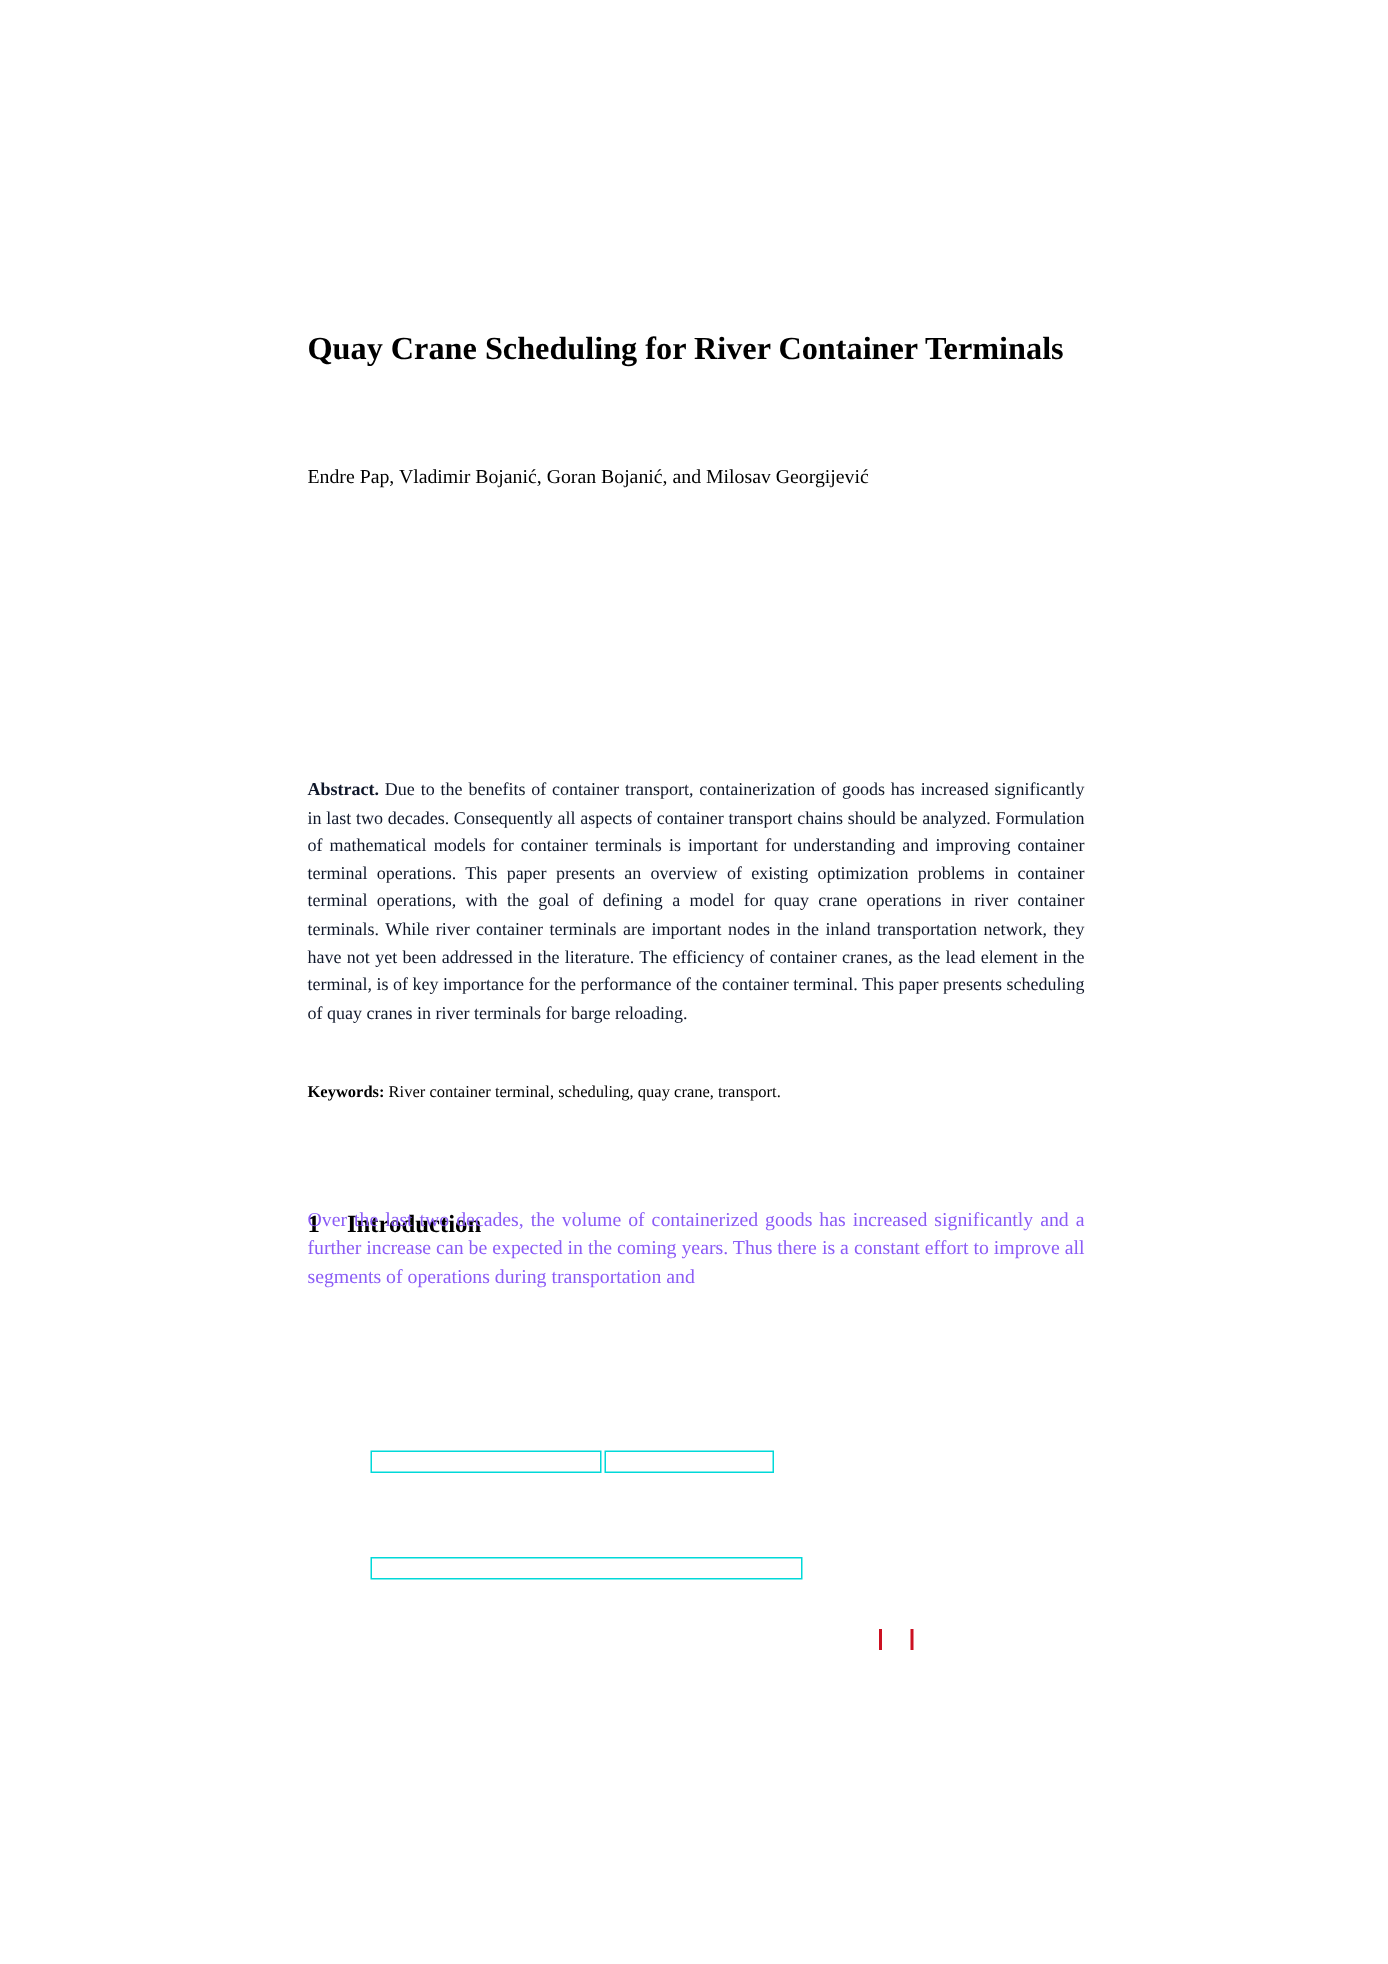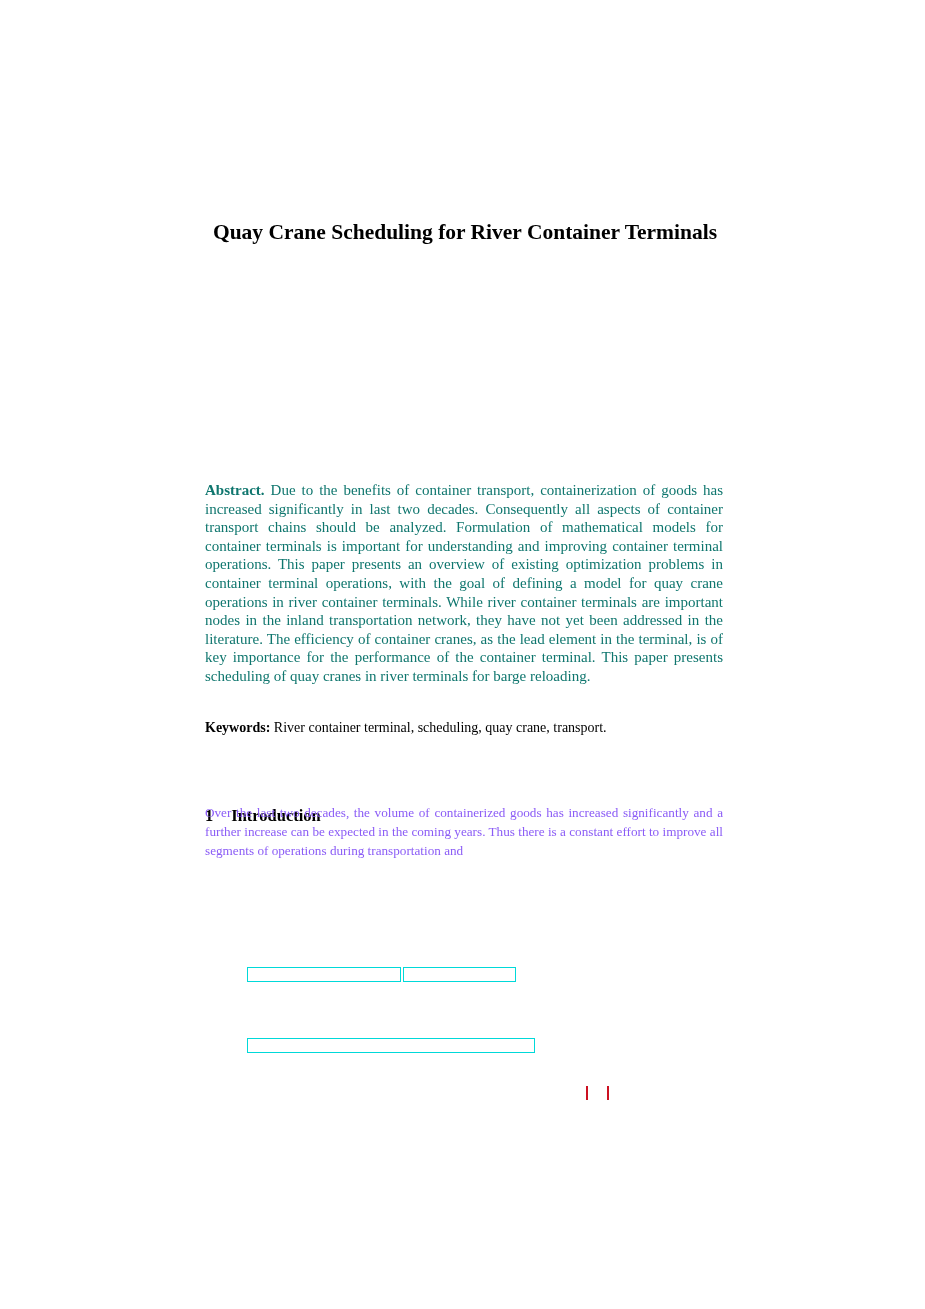--- a/index.html
+++ b/index.html
@@ -17,46 +17,45 @@
   }
   .title {
     position: absolute;
     left: 205px;
     top: 218px;
     width: 520px;
     font-size: 21.5px;
     font-weight: bold;
     line-height: 28px;
     color: #000000;
-    text-align: center;
   }
   .authors {
     position: absolute;
     left: 205px;
     top: 310px;
     width: 540px;
     font-size: 13.2px;
     color: #000000;
   }
   .abstract {
     position: absolute;
     left: 205px;
-    top: 481px;
+    top: 517px;
     width: 518px;
-    font-size: 15px;
+    font-size: 12px;
     line-height: 18.6px;
     text-align: justify;
-    color: #0f766e;
+    color: #0f172a;
   }
   .keywords {
     position: absolute;
     left: 205px;
     top: 719px;
     width: 518px;
-    font-size: 14px;
+    font-size: 11px;
     line-height: 18.6px;
     color: #000000;
   }
   .bold { font-weight: bold; }
   .section-heading {
     position: absolute;
     left: 205px;
     top: 767px;
     font-size: 16.5px;
     font-weight: bold;
@@ -94,20 +93,21 @@
   .red-marker.marker1 { left: 586px; top: 1086px; }
   .red-marker.marker2 { left: 607px; top: 1086px; }
 </style>
 </head>
 <body>
 
 <div class="page">
 
   <h1 class="title">Quay Crane Scheduling for River Container Terminals</h1>
 
+  <div class="authors">Endre Pap, Vladimir Bojanić, Goran Bojanić, and Milosav Georgijević</div>
 
   <p class="abstract"><span class="bold">Abstract.</span><span> Due to the benefits of container transport, containerization of goods has increased significantly in last two decades. Consequently all aspects of container transport chains should be analyzed. Formulation of mathematical models for container terminals is important for understanding and improving container terminal operations. This paper presents an overview of existing optimization problems in container terminal operations, with the goal of defining a model for quay crane operations in river container terminals. While river container terminals are important nodes in the inland transportation network, they have not yet been addressed in the literature. The efficiency of container cranes, as the lead element in the terminal, is of key importance for the performance of the container terminal. This paper presents scheduling of quay cranes in river terminals for barge reloading.</span></p>
 
   <p class="keywords"><span class="bold">Keywords:</span><span> River container terminal, scheduling, quay crane, transport.</span></p>
 
   <h2 class="section-heading"><span class="section-number">1</span><span>Introduction</span></h2>
 
   <p class="body-text">Over the last two decades, the volume of containerized goods has increased significantly and a further increase can be expected in the coming years. Thus there is a constant effort to improve all segments of operations during transportation and</p>
 
   <div class="link-box box1"></div>

